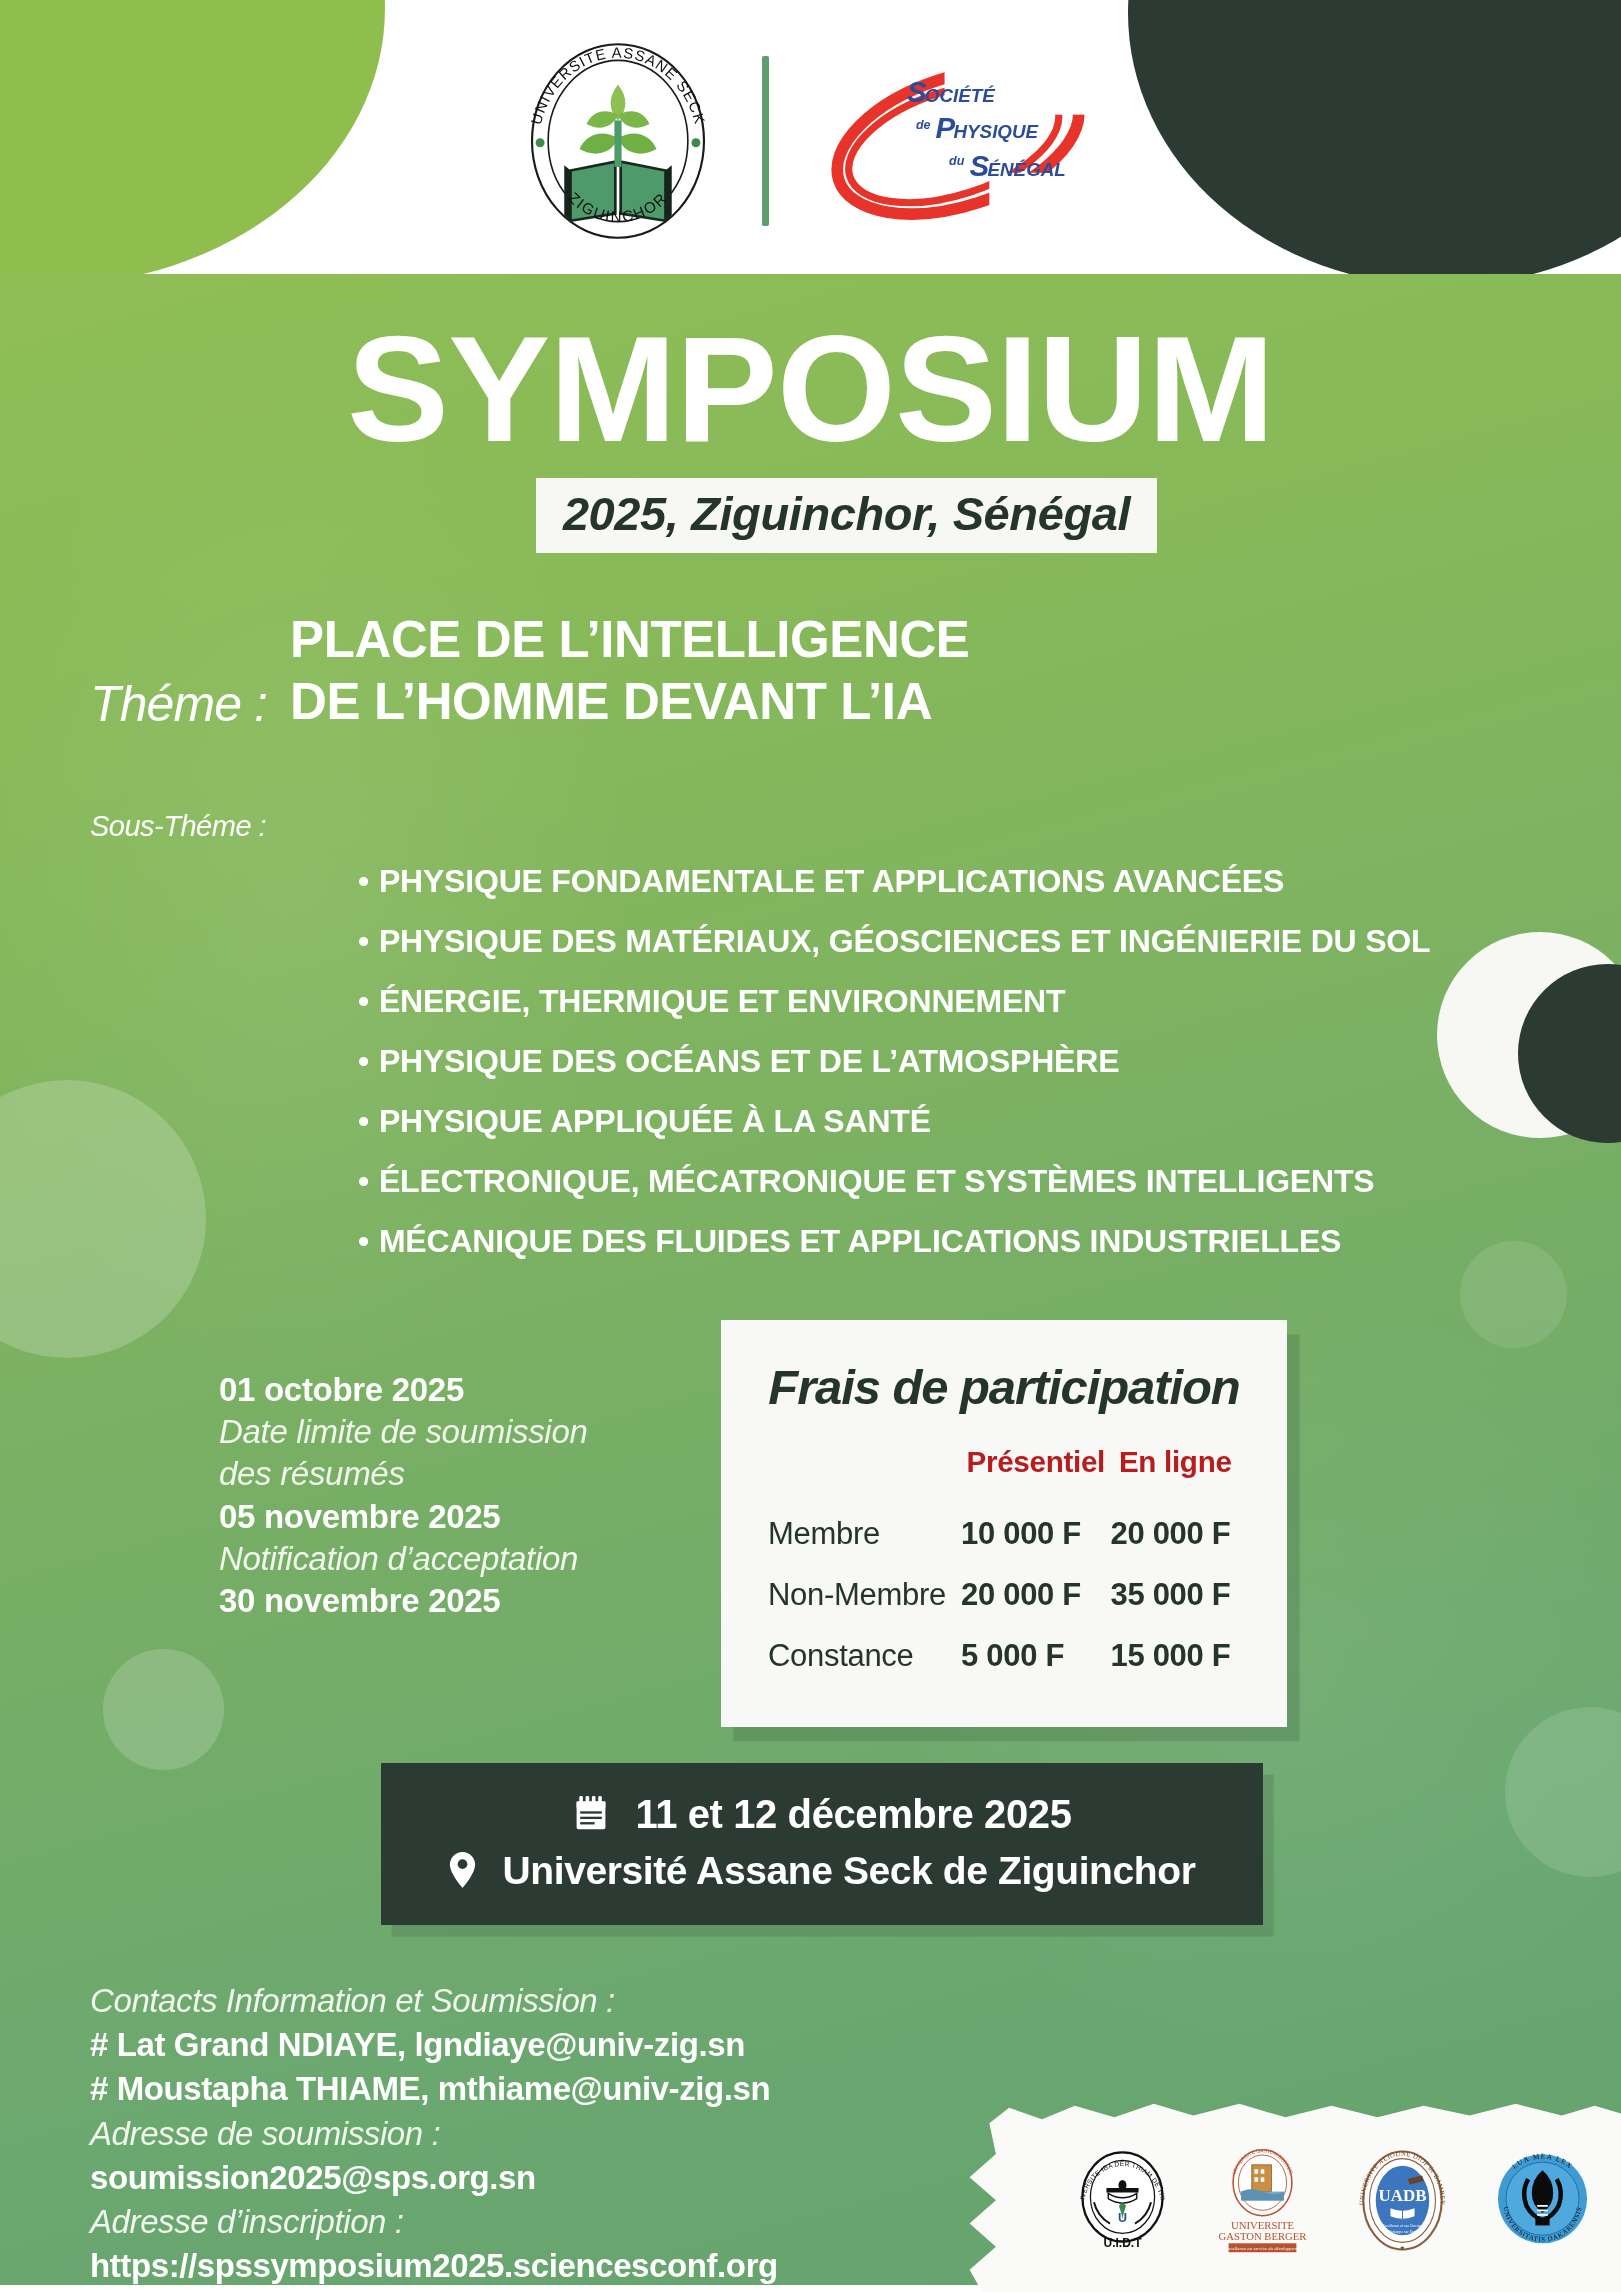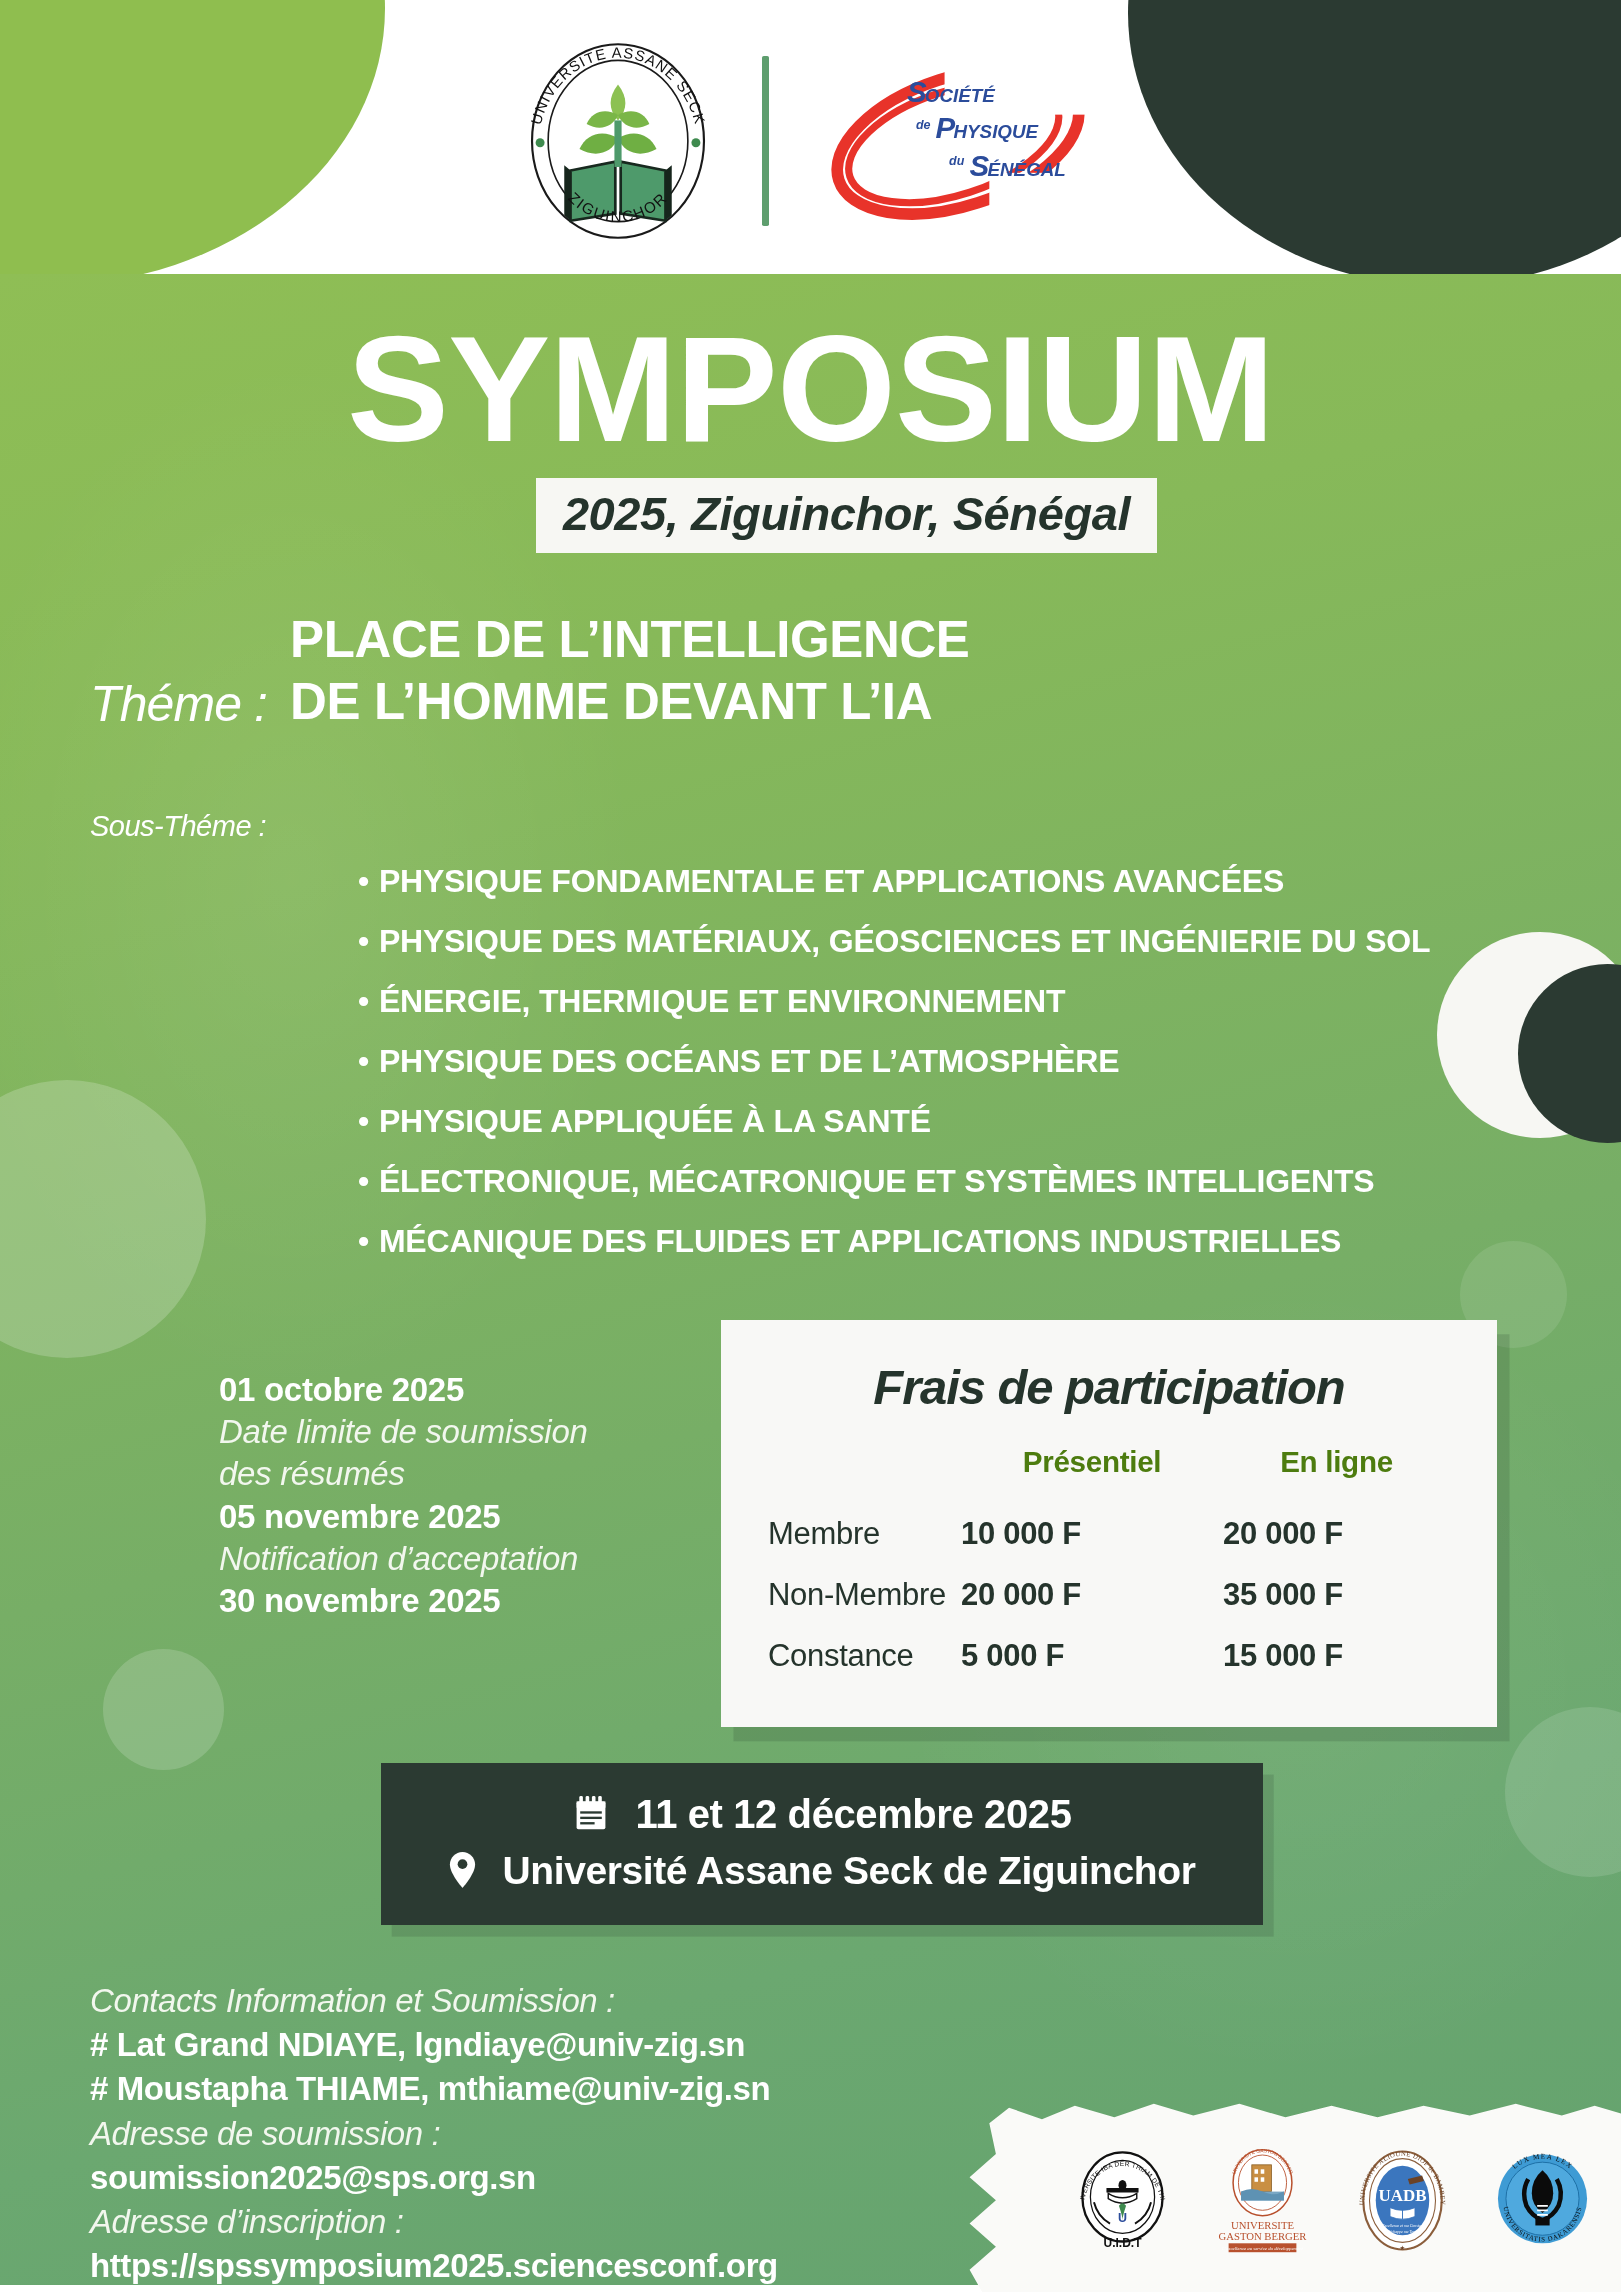--- a/index.html
+++ b/index.html
@@ -122,31 +122,31 @@
   .dl-date {
     font-size:33px; font-weight:800; color:#ffffff;
     line-height:1.28; letter-spacing:-0.3px;
   }
   .dl-desc {
     font-size:33px; font-style:italic; font-weight:400; color:#F2F7EE;
     line-height:1.28; letter-spacing:-0.3px;
   }
 
   .fees-card {
-    position:relative; margin-left:0; width:776px; height:407px;
+    position:relative; margin-left:0; width:566px; height:407px;
     background:#F8F8F6; box-shadow:12.5px 14.3px 0 rgba(40,60,46,.18);
     padding:39px 47px 0 47px;
   }
   .fees-title {
     text-align:center; font-size:49px; font-weight:900; font-style:italic;
     color:#25342C; letter-spacing:-1.1px; margin-bottom:30px;
   }
   .fees-table { width:100%; border-collapse:collapse; }
   .fees-table th {
-    font-size:29.6px; font-weight:600; color:#4d7c0f;
+    font-size:29.6px; font-weight:600; color:#b91c1c;
     text-align:center; padding-bottom:25px; letter-spacing:-0.3px;
   }
   .fees-table th.blank { width:193px; }
   .fees-table td {
     font-size:31px; color:#25342C; padding:12.5px 0; letter-spacing:-0.3px;
   }
   .fees-table td.rowlabel { font-weight:500; text-align:left; }
   .fees-table td.amount  { font-weight:900; }
 
   

